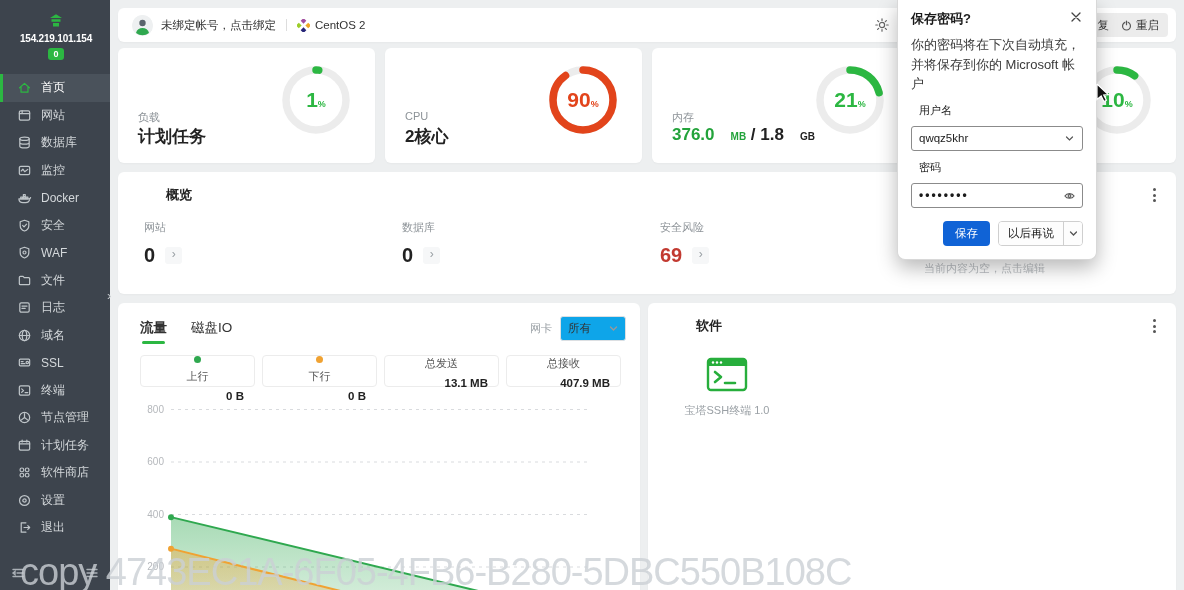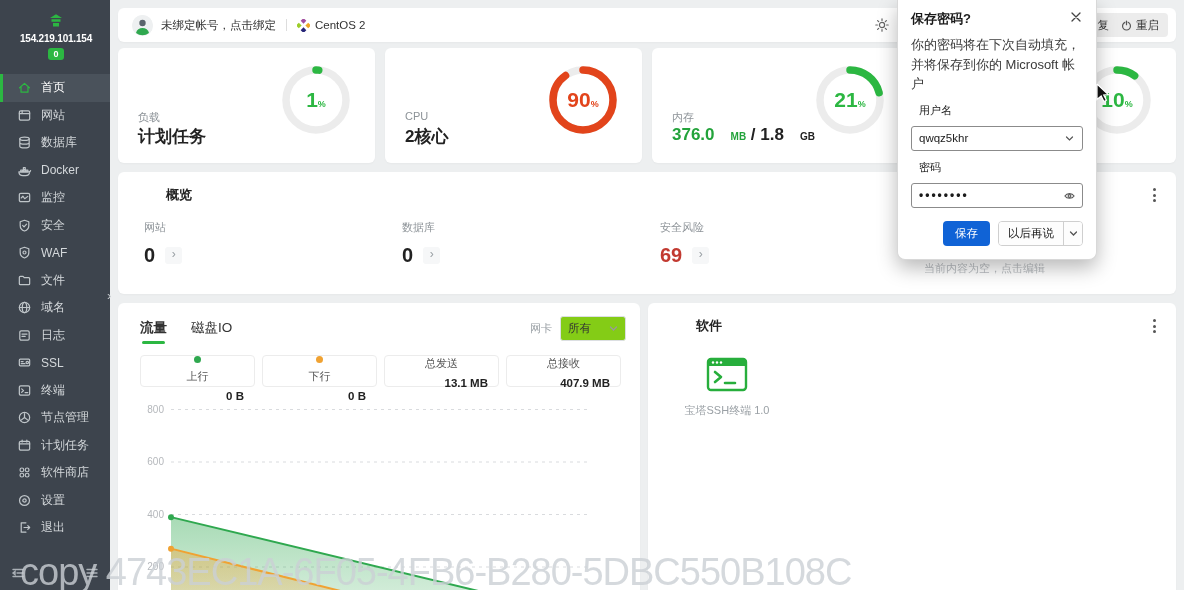--- a/index.html
+++ b/index.html
@@ -66,21 +66,21 @@
   .memo-ph { margin-top:26px; font-size:11px; color:#b9bdc1; }
 
   
   .traffic { left:118px; top:303px; width:522px; height:300px; }
   .tabs { position:absolute; left:22px; top:16px; display:flex; gap:24px; }
   .tab { font-size:13.5px; color:#333; cursor:pointer; position:relative; padding-bottom:7px; }
   .tab.active { font-weight:bold; }
   .tab.active::after { content:""; position:absolute; left:2px; right:2px; bottom:0; height:3px; border-radius:2px; background:#2cb742; }
   .nic { position:absolute; right:14px; top:13px; display:flex; align-items:center; gap:8px; }
   .nic-label { font-size:11px; color:#9aa0a5;margin-left:42px; }
-  .nic-select { width:66px; height:25px; border:1px solid #dcdfe2; border-radius:3px; background:#84cc16; display:flex; align-items:center; justify-content:space-between; padding:0 7px; font-size:11.5px; color:#333; cursor:pointer; }
+  .nic-select { width:66px; height:25px; border:1px solid #dcdfe2; border-radius:3px; background:#0ea5e9; display:flex; align-items:center; justify-content:space-between; padding:0 7px; font-size:11.5px; color:#333; cursor:pointer; }
   .nic-select svg { width:9px; height:9px; stroke:#999; fill:none; stroke-width:1.4; stroke-linecap:round; }
   .tstats { position:absolute; left:22px; top:52px; display:flex; gap:7px; }
   .tstat { width:115px; height:32px; border:1px solid #ececec; border-radius:4px; display:flex; align-items:center; padding:0 10px; gap:6px;flex-direction:column; }
   .tdot { width:7px; height:7px; border-radius:50%; flex:0 0 7px; }
   .tlabel { font-size:11px; color:#555; }
   .tval { margin-left:auto; font-size:11.5px; font-weight:bold; color:#222; }
   .chart-wrap { position:absolute; left:8px; top:96px; }
 
   
   .software { left:648px; top:303px; width:528px; height:300px; }
@@ -145,38 +145,38 @@
           <svg viewBox="0 0 16 16">
             <ellipse cx="8" cy="4" rx="5" ry="1.8"></ellipse>
             <path d="M3 4v8c0 1 2.2 1.8 5 1.8s5-.8 5-1.8V4M3 8c0 1 2.2 1.8 5 1.8S13 9 13 8"></path>
           </svg>
         </span>
       <span>数据库</span>
     </div>
     <div class="nav-item">
       <span class="nav-icon">
           <svg viewBox="0 0 16 16">
+            <rect x="2.5" y="3.5" width="11" height="9" rx="1.5"></rect>
+            <path d="M4.5 8.5 6.3 6.5 8.2 9.3 11.5 6.8"></path>
+          </svg>
+        </span>
+      <span>监控</span>
+    </div>
+    <div class="nav-item">
+      <span class="nav-icon">
+          <svg viewBox="0 0 16 16">
             <path d="M2 9.5h10.5c1 0 1.8-.6 2-1.5M2 9.5c.2 2.3 1.8 4 4.3 4h2.9c2.6 0 4.1-1.9 4.4-4"></path>
             <path d="M4 7.5h2v2H4zM6.8 7.5h2v2h-2zM9.6 7.5h2v2h-2zM6.8 5h2v2h-2z"></path>
           </svg>
         </span>
       <span>Docker</span>
     </div>
     <div class="nav-item">
       <span class="nav-icon">
           <svg viewBox="0 0 16 16">
-            <rect x="2.5" y="3.5" width="11" height="9" rx="1.5"></rect>
-            <path d="M4.5 8.5 6.3 6.5 8.2 9.3 11.5 6.8"></path>
-          </svg>
-        </span>
-      <span>监控</span>
-    </div>
-    <div class="nav-item">
-      <span class="nav-icon">
-          <svg viewBox="0 0 16 16">
             <path d="M8 2.4 12.6 4v4c0 3-2 5.1-4.6 5.9C5.4 13.1 3.4 11 3.4 8V4Z"></path>
             <path d="m6 7.9 1.5 1.5 2.7-2.8"></path>
           </svg>
         </span>
       <span>安全</span>
     </div>
     <div class="nav-item">
       <span class="nav-icon">
           <svg viewBox="0 0 16 16">
             <path d="M8 2.4 12.6 4v4c0 3-2 5.1-4.6 5.9C5.4 13.1 3.4 11 3.4 8V4Z"></path>
@@ -185,39 +185,39 @@
         </span>
       <span>WAF</span>
     </div>
     <div class="nav-item">
       <span class="nav-icon">
           <svg viewBox="0 0 16 16">
             <path d="M2.5 4.6c0-.6.4-1 1-1h3L7.7 5h4.8c.6 0 1 .4 1 1v5.4c0 .6-.4 1-1 1h-9c-.6 0-1-.4-1-1Z"></path>
           </svg>
         </span>
       <span>文件</span>
+    </div>
+    <div class="nav-item">
+      <span class="nav-icon">
+          <svg viewBox="0 0 16 16">
+            <rect x="3" y="3" width="10" height="10" rx="1.5"></rect>
+            <path d="M5.3 6.5h5.4M5.3 9h3.4"></path>
+          </svg>
+        </span>
+      <span>日志</span>
     </div>
     <div class="nav-item">
       <span class="nav-icon">
           <svg viewBox="0 0 16 16">
             <circle cx="8" cy="8" r="5.5"></circle>
             <ellipse cx="8" cy="8" rx="2.4" ry="5.5"></ellipse>
             <path d="M2.5 8h11"></path>
           </svg>
         </span>
       <span>域名</span>
-    </div>
-    <div class="nav-item">
-      <span class="nav-icon">
-          <svg viewBox="0 0 16 16">
-            <rect x="3" y="3" width="10" height="10" rx="1.5"></rect>
-            <path d="M5.3 6.5h5.4M5.3 9h3.4"></path>
-          </svg>
-        </span>
-      <span>日志</span>
     </div>
     <div class="nav-item">
       <span class="nav-icon">
           <svg viewBox="0 0 16 16">
             <rect x="2.5" y="4.5" width="11" height="7" rx="1"></rect>
             <path d="M4.5 7h2M4.5 9.2h4"></path>
             <circle cx="11" cy="8" r="1.3"></circle>
           </svg>
         </span>
       <span>SSL</span>

